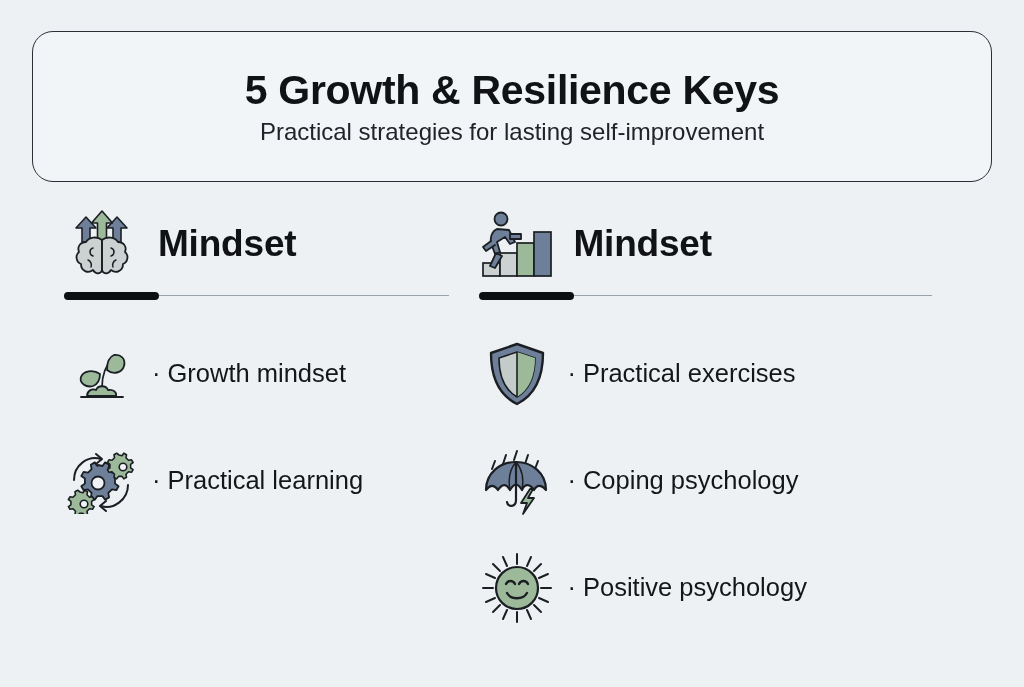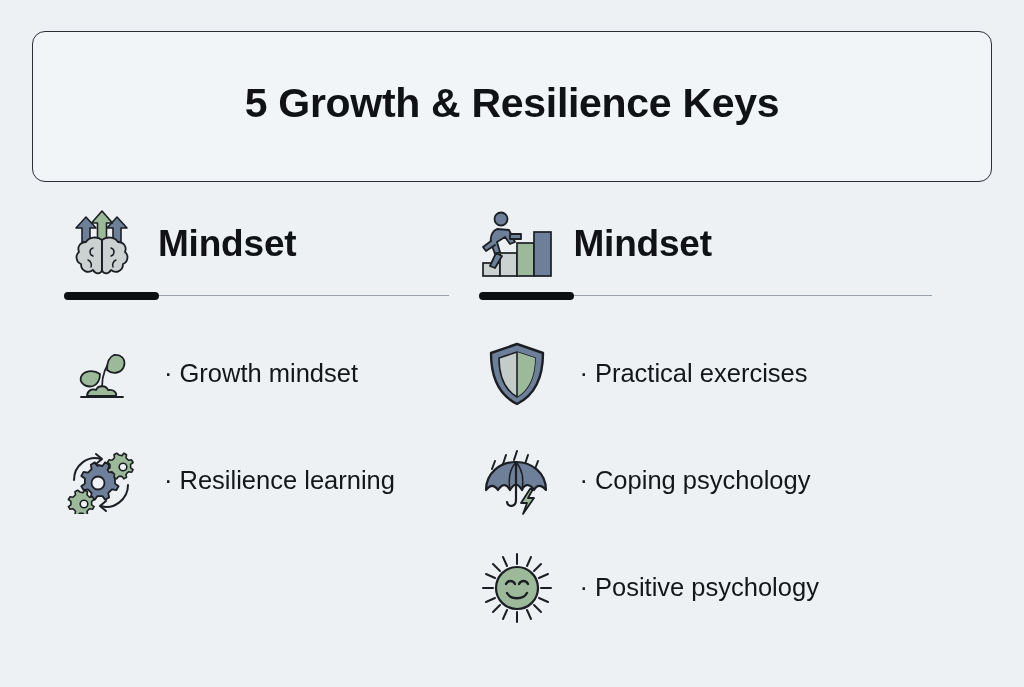--- a/index.html
+++ b/index.html
@@ -25,21 +25,21 @@
   
   .header-card {
     position: absolute;
     left: 32px;
     top: 31px;
     width: 960px;
     height: 151px;
     box-sizing: border-box;
     background: #f2f5f8;
     border: 1.6px solid #2b2f36;
-    border-radius: 13px;
+    border-radius: 21px;
     display: flex;
     flex-direction: column;
     align-items: center;
     justify-content: center;
   }
   .header-title {
     font-size: 41px;
     font-weight: bold;
     letter-spacing: -0.3px;
     color: #101216;
@@ -135,35 +135,36 @@
     width: 76px;
     height: 72px;
     flex: 0 0 76px;
     display: flex;
     align-items: center;
     justify-content: center;
   }
   .item-label {
     font-size: 25.5px;
     color: #14161a;
-    margin-left: 24px;
+    margin-left: 12px;
     white-space: nowrap;
   }
   .bullet {
     display: inline-block;
     margin-right: 7px;
   }
 </style>
 </head>
 <body>
 
 <div class="page">
 
   <div class="header-card">
     <div class="header-title">5 Growth &amp; Resilience Keys</div>
+    <div class="header-subtitle">Practical strategies for lasting self-improvement</div>
   </div>
 
   <div class="columns">
 
     <div class="column column-left">
 
       <div class="section-head">
         <div class="section-icon">
           <svg width="72" height="72" viewBox="0 0 72 72">
 
@@ -231,21 +232,21 @@
             </g>
 
             <g stroke="#1b1f24" stroke-width="2" fill="none" stroke-linecap="round" stroke-linejoin="round">
               <path d="M7 32 C7 17, 21 7, 34 11"></path>
               <path d="M29 6 L35 11 L29 16"></path>
               <path d="M61 37 C61 52, 46 62, 34 58"></path>
               <path d="M39 63 L33 58 L39 53"></path>
             </g>
           </svg>
         </div>
-        <div class="item-label"><span class="bullet">·</span><span>Resilience learning</span></div>
+        <div class="item-label"><span class="bullet">·</span><span>Practical learning</span></div>
       </div>
 
     </div>
 
     <div class="column column-right">
 
       <div class="section-head">
         <div class="section-icon">
           <svg width="76" height="72" viewBox="0 0 76 72">
 

